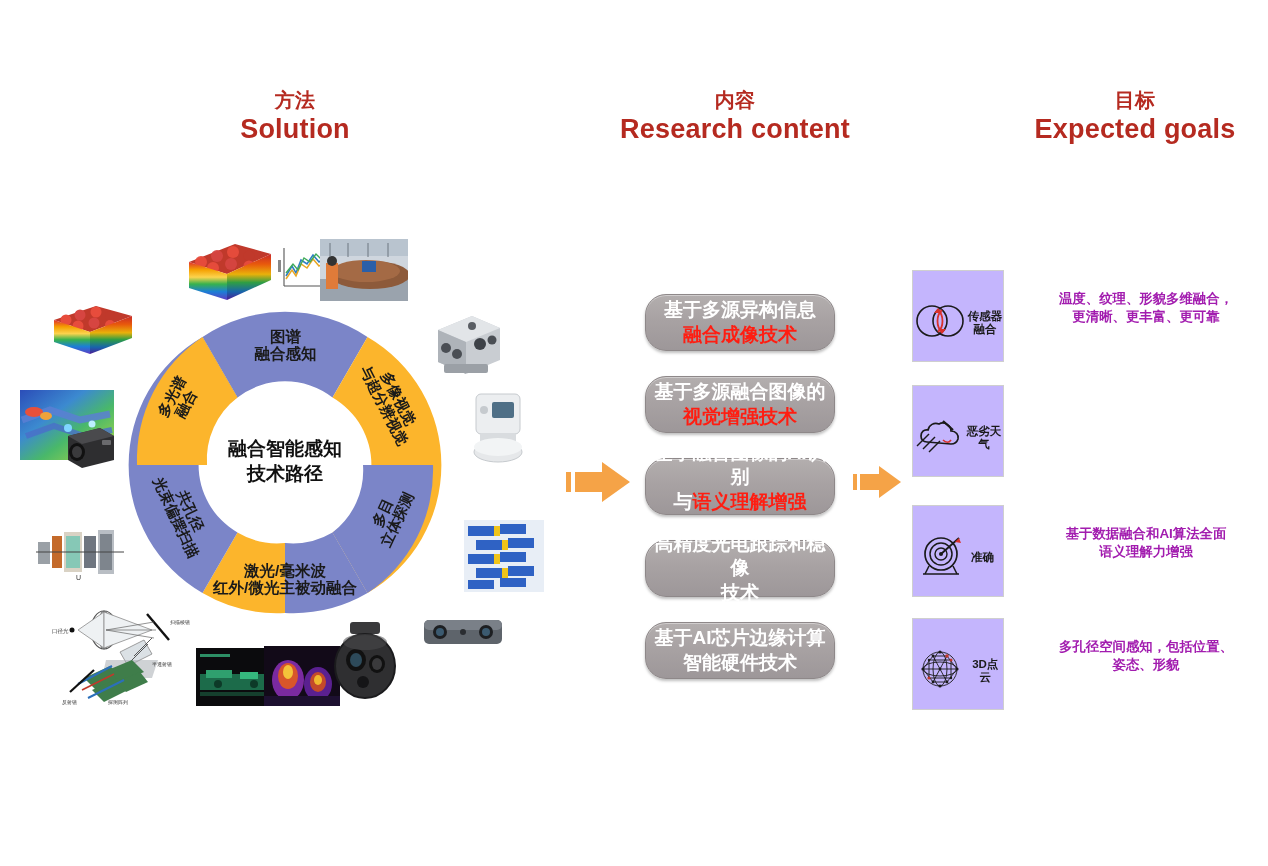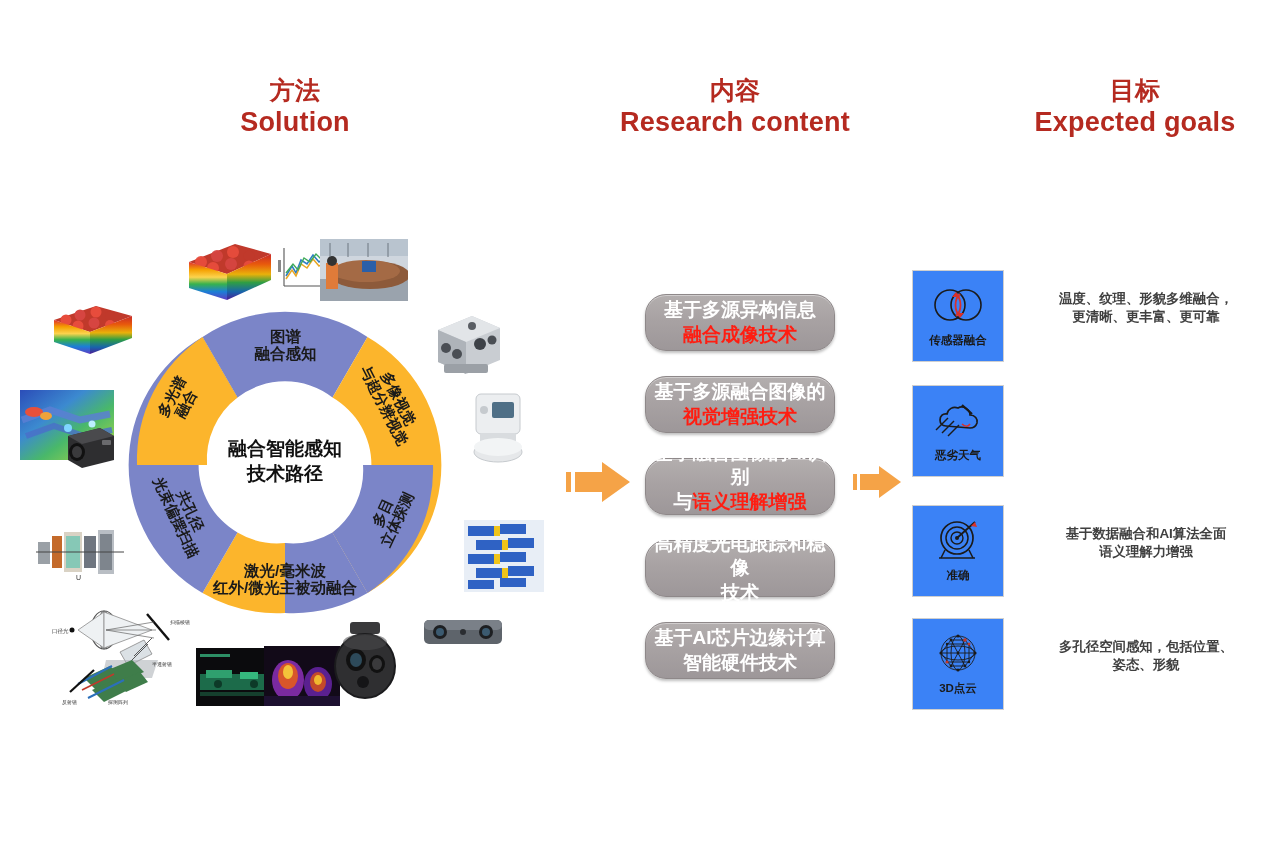--- a/index.html
+++ b/index.html
@@ -17,21 +17,21 @@
 
   
   .col-header {
     position: absolute;
     text-align: center;
     color: #b52a20;
     font-weight: bold;
     line-height: 1.16;
     letter-spacing: 0.2px;
   }
-  .col-header .cn { font-size: 25px; display: block; }
+  .col-header .cn { font-size: 20px; display: block; margin-top: 13px; }
   .col-header .en { font-size: 27px; display: block; margin-top: 2px; }
 
   #hdr-solution { left: 155px; top: 76px; width: 280px; }
   #hdr-content  { left: 585px; top: 76px; width: 300px; text-align: center; }
   #hdr-goals    { left: 1000px; top: 76px; width: 270px; }
 
   
   #donut-wrap {
     position: absolute;
     left: 120px; top: 300px;
@@ -113,37 +113,37 @@
   .goal-row { position: absolute; left: 912px; width: 356px; height: 92px; }
   #goal-row-1 { top: 270px; }
   #goal-row-2 { top: 385px; }
   #goal-row-3 { top: 505px; }
   #goal-row-4 { top: 618px; }
 
   .goal-card {
     position: absolute; left: 0; top: 0;
     width: 92px; height: 92px;
     border: 1px solid #cfcfcf;
-    background: #3b82f6;
-    display: flex; flex-direction: column;
+    background: #c4b5fd;
+    display: flex; 
     align-items: center; justify-content: flex-start;
     padding-top: 9px;
   }
   .goal-card .icon-box {
     width: 58px; height: 50px;
     display: flex; align-items: center; justify-content: center;
   }
   .goal-card .card-label {
     font-size: 11.5px; font-weight: bold; color: #1a1a1a;
     margin-top: 4px; text-align: center; line-height: 1.1;
   }
   .goal-text {
     position: absolute; left: 112px; top: 20px;
     width: 244px;
-    font-size: 13.4px; font-weight: bold; color: #404040;
+    font-size: 13.4px; font-weight: bold; color: #a21caf;
     line-height: 1.35; text-align: center;
   }
 </style>
 </head>
 <body>
 
 <div class="col-header" id="hdr-solution">
   <span class="cn">方法</span>
   <span class="en">Solution</span>
 </div>

